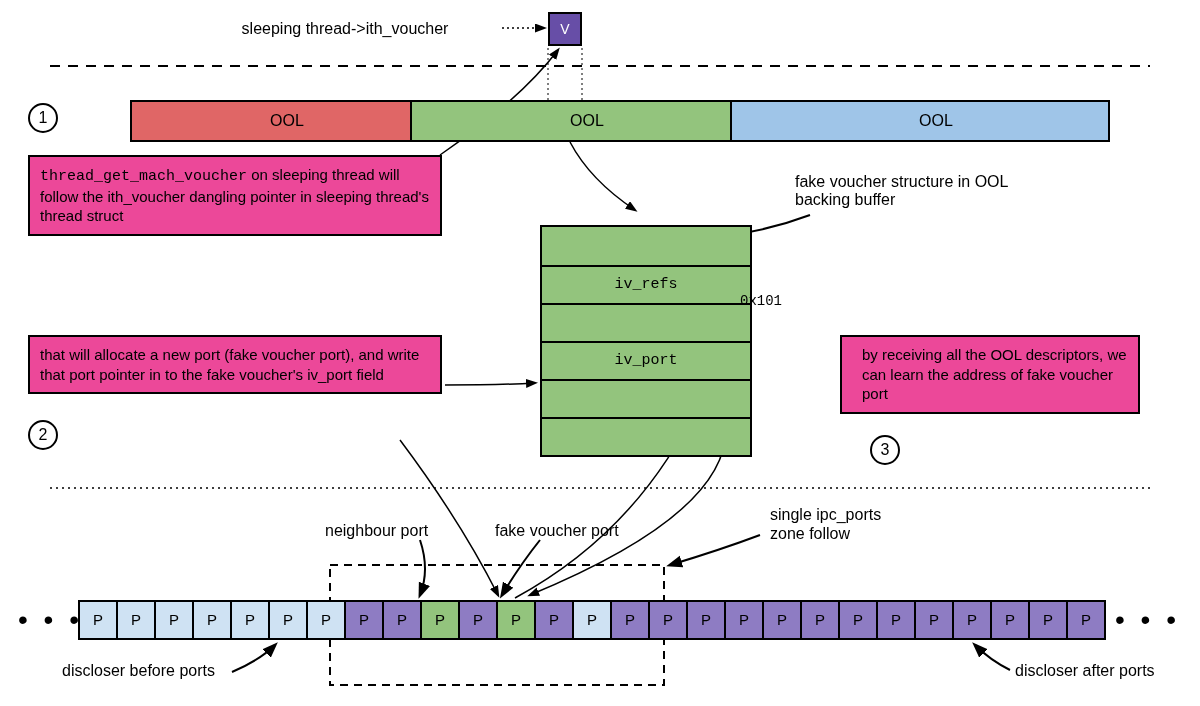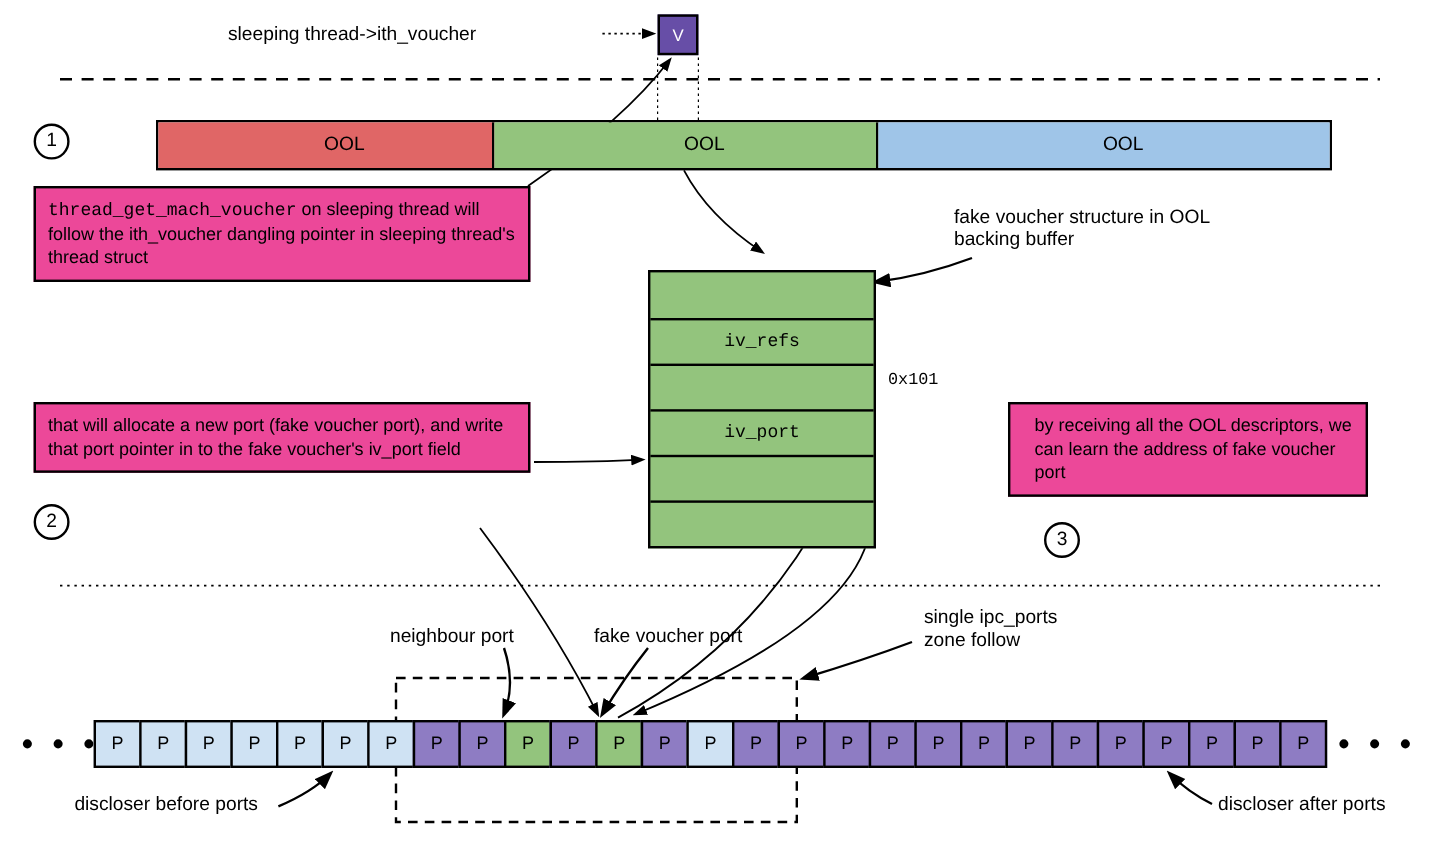--- a/index.html
+++ b/index.html
@@ -36,21 +36,21 @@
     text-align: center;
     line-height: 30px;
     font-size: 14px;
   }
   .ool-bar { height: 42px; border: 2px solid #000; display: flex; }
   .ool-seg { display:flex; align-items:center; justify-content:center; font-size:16px;padding-left:32px; }
   .ool-red  { background:#e06666; flex: 0 0 280px; border-right:2px solid #000; }
   .ool-green{ background:#93c47d; flex: 0 0 320px; border-right:2px solid #000; }
   .ool-blue { background:#9fc5e8; flex: 1; }
   .vstruct {
-    width: 190px; background:#93c47d;
+    width: 212px; background:#93c47d;
     border:2px solid #000;
   }
   .vstruct .row {
     height:38px; border-top:2px solid #000;
     text-align:center; line-height:36px;
   }
   .vstruct .row:first-child { border-top:none; }
   .hex { font-size:14px; }
   .port-row { display:flex; }
   .port {
@@ -64,21 +64,21 @@
   .p-purple { background:#8e7cc3; }
   .p-green  { background:#93c47d; }
   .p-lblue  { background:#cfe2f3; }
   .ellipsis { font-size:28px; letter-spacing:4px; line-height:40px; }
   .label { font-size:16px; }
   svg.overlay { position:absolute; top:0; left:0; width:1200px; height:706px; pointer-events:none; }
 </style>
 </head>
 <body>
 
-<div class="abs label" style="top:20px; left:190px; width:310px; text-align:left;">sleeping thread-&gt;ith_voucher</div>
+<div class="abs label" style="top:20px; left:190px; width:310px; text-align:center;">sleeping thread-&gt;ith_voucher</div>
 
 <div class="abs v-box" style="top:12px; left:548px;">V</div>
 
 <svg class="overlay">
   <defs>
     <marker id="arrow" markerWidth="8" markerHeight="8" refX="6" refY="3" orient="auto">
       <path d="M0,0 L0,6 L8,3 z" fill="#000"></path>
     </marker>
   </defs>
 
@@ -131,21 +131,21 @@
 </div>
 
 <div class="abs vstruct" style="top:225px; left:540px;">
   <div class="row"></div>
   <div class="row mono">iv_refs</div>
   <div class="row"></div>
   <div class="row mono">iv_port</div>
   <div class="row"></div>
   <div class="row"></div>
 </div>
-<div class="abs mono hex" style="top:309px; left:740px;">0x101</div>
+<div class="abs mono hex" style="top:293px; left:740px;">0x101</div>
 
 <div class="abs label" style="top:173px; left:795px; width:230px;">fake voucher structure in OOL backing buffer</div>
 
 <div class="abs box" style="top:335px; left:28px; width:414px;">that will allocate a new port (fake voucher port), and write that port pointer in to the fake voucher's iv_port field</div>
 <div class="abs step-circle" style="top:420px; left:28px;">2</div>
 
 <div class="abs box" style="top:335px; left:840px; width:300px;padding-left:20px;">by receiving all the OOL descriptors, we can learn the address of fake voucher port</div>
 <div class="abs step-circle" style="top:435px; left:870px;">3</div>
 
 <div class="abs label" style="top:522px; left:325px;">neighbour port</div>

